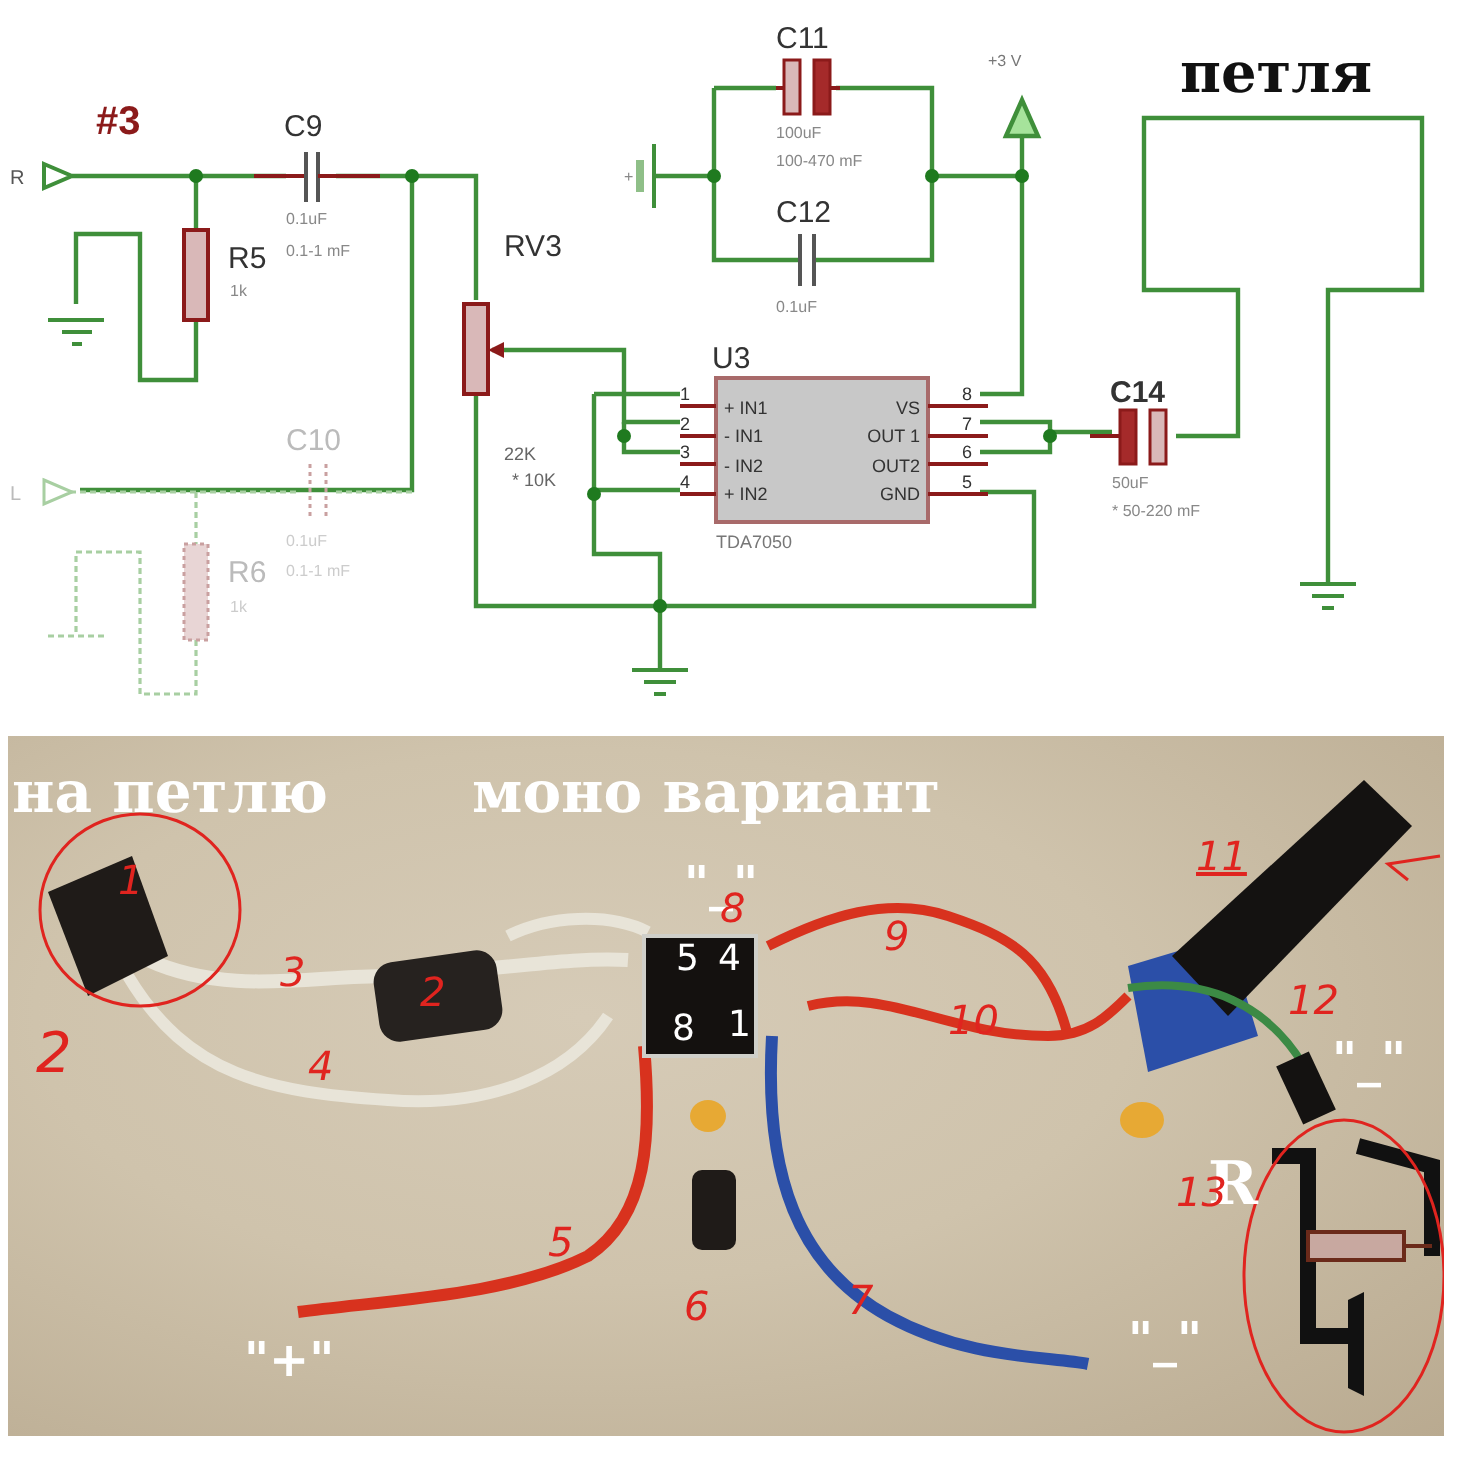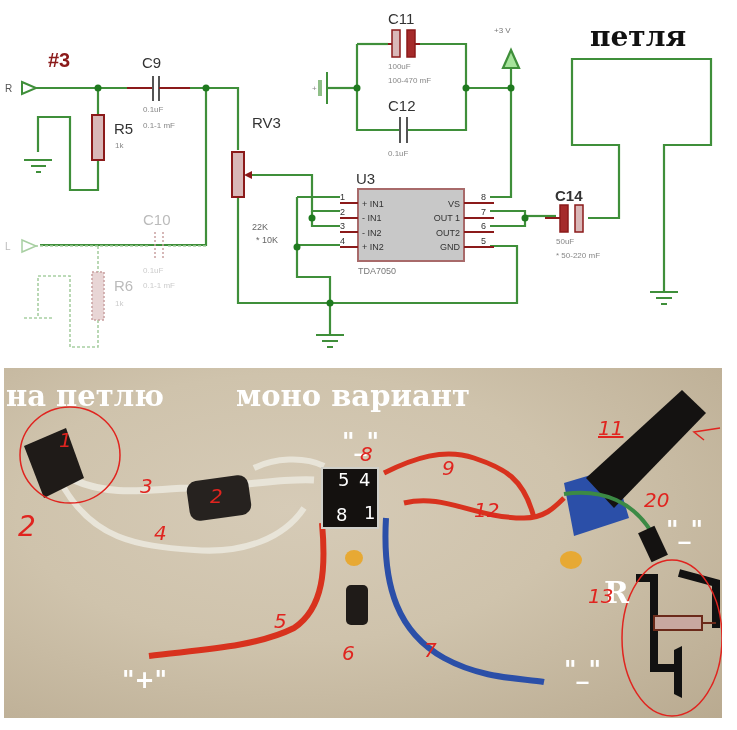--- a/index.html
+++ b/index.html
@@ -244,17 +244,17 @@
   <div class="ph-num" style="left:55px;top:62px;">1</div>
   <div class="ph-num" style="left:14px;top:145px;font-size:28px;">2</div>
   <div class="ph-num" style="left:136px;top:108px;">3</div>
   <div class="ph-num" style="left:150px;top:155px;">4</div>
   <div class="ph-num" style="left:206px;top:118px;">2</div>
   <div class="ph-num" style="left:270px;top:243px;">5</div>
   <div class="ph-num" style="left:338px;top:275px;">6</div>
   <div class="ph-num" style="left:420px;top:272px;">7</div>
   <div class="ph-num" style="left:356px;top:76px;">8</div>
   <div class="ph-num" style="left:438px;top:90px;">9</div>
-  <div class="ph-num" style="left:470px;top:132px;">12</div>
+  <div class="ph-num" style="left:470px;top:132px;">10</div>
   <div class="ph-num" style="left:594px;top:50px;text-decoration:underline;">11</div>
-  <div class="ph-num" style="left:640px;top:122px;">20</div>
+  <div class="ph-num" style="left:640px;top:122px;">12</div>
   <div class="ph-num" style="left:552px;top:218px;margin-left:32px;">13</div>
 </div>
 
 </body></html>

